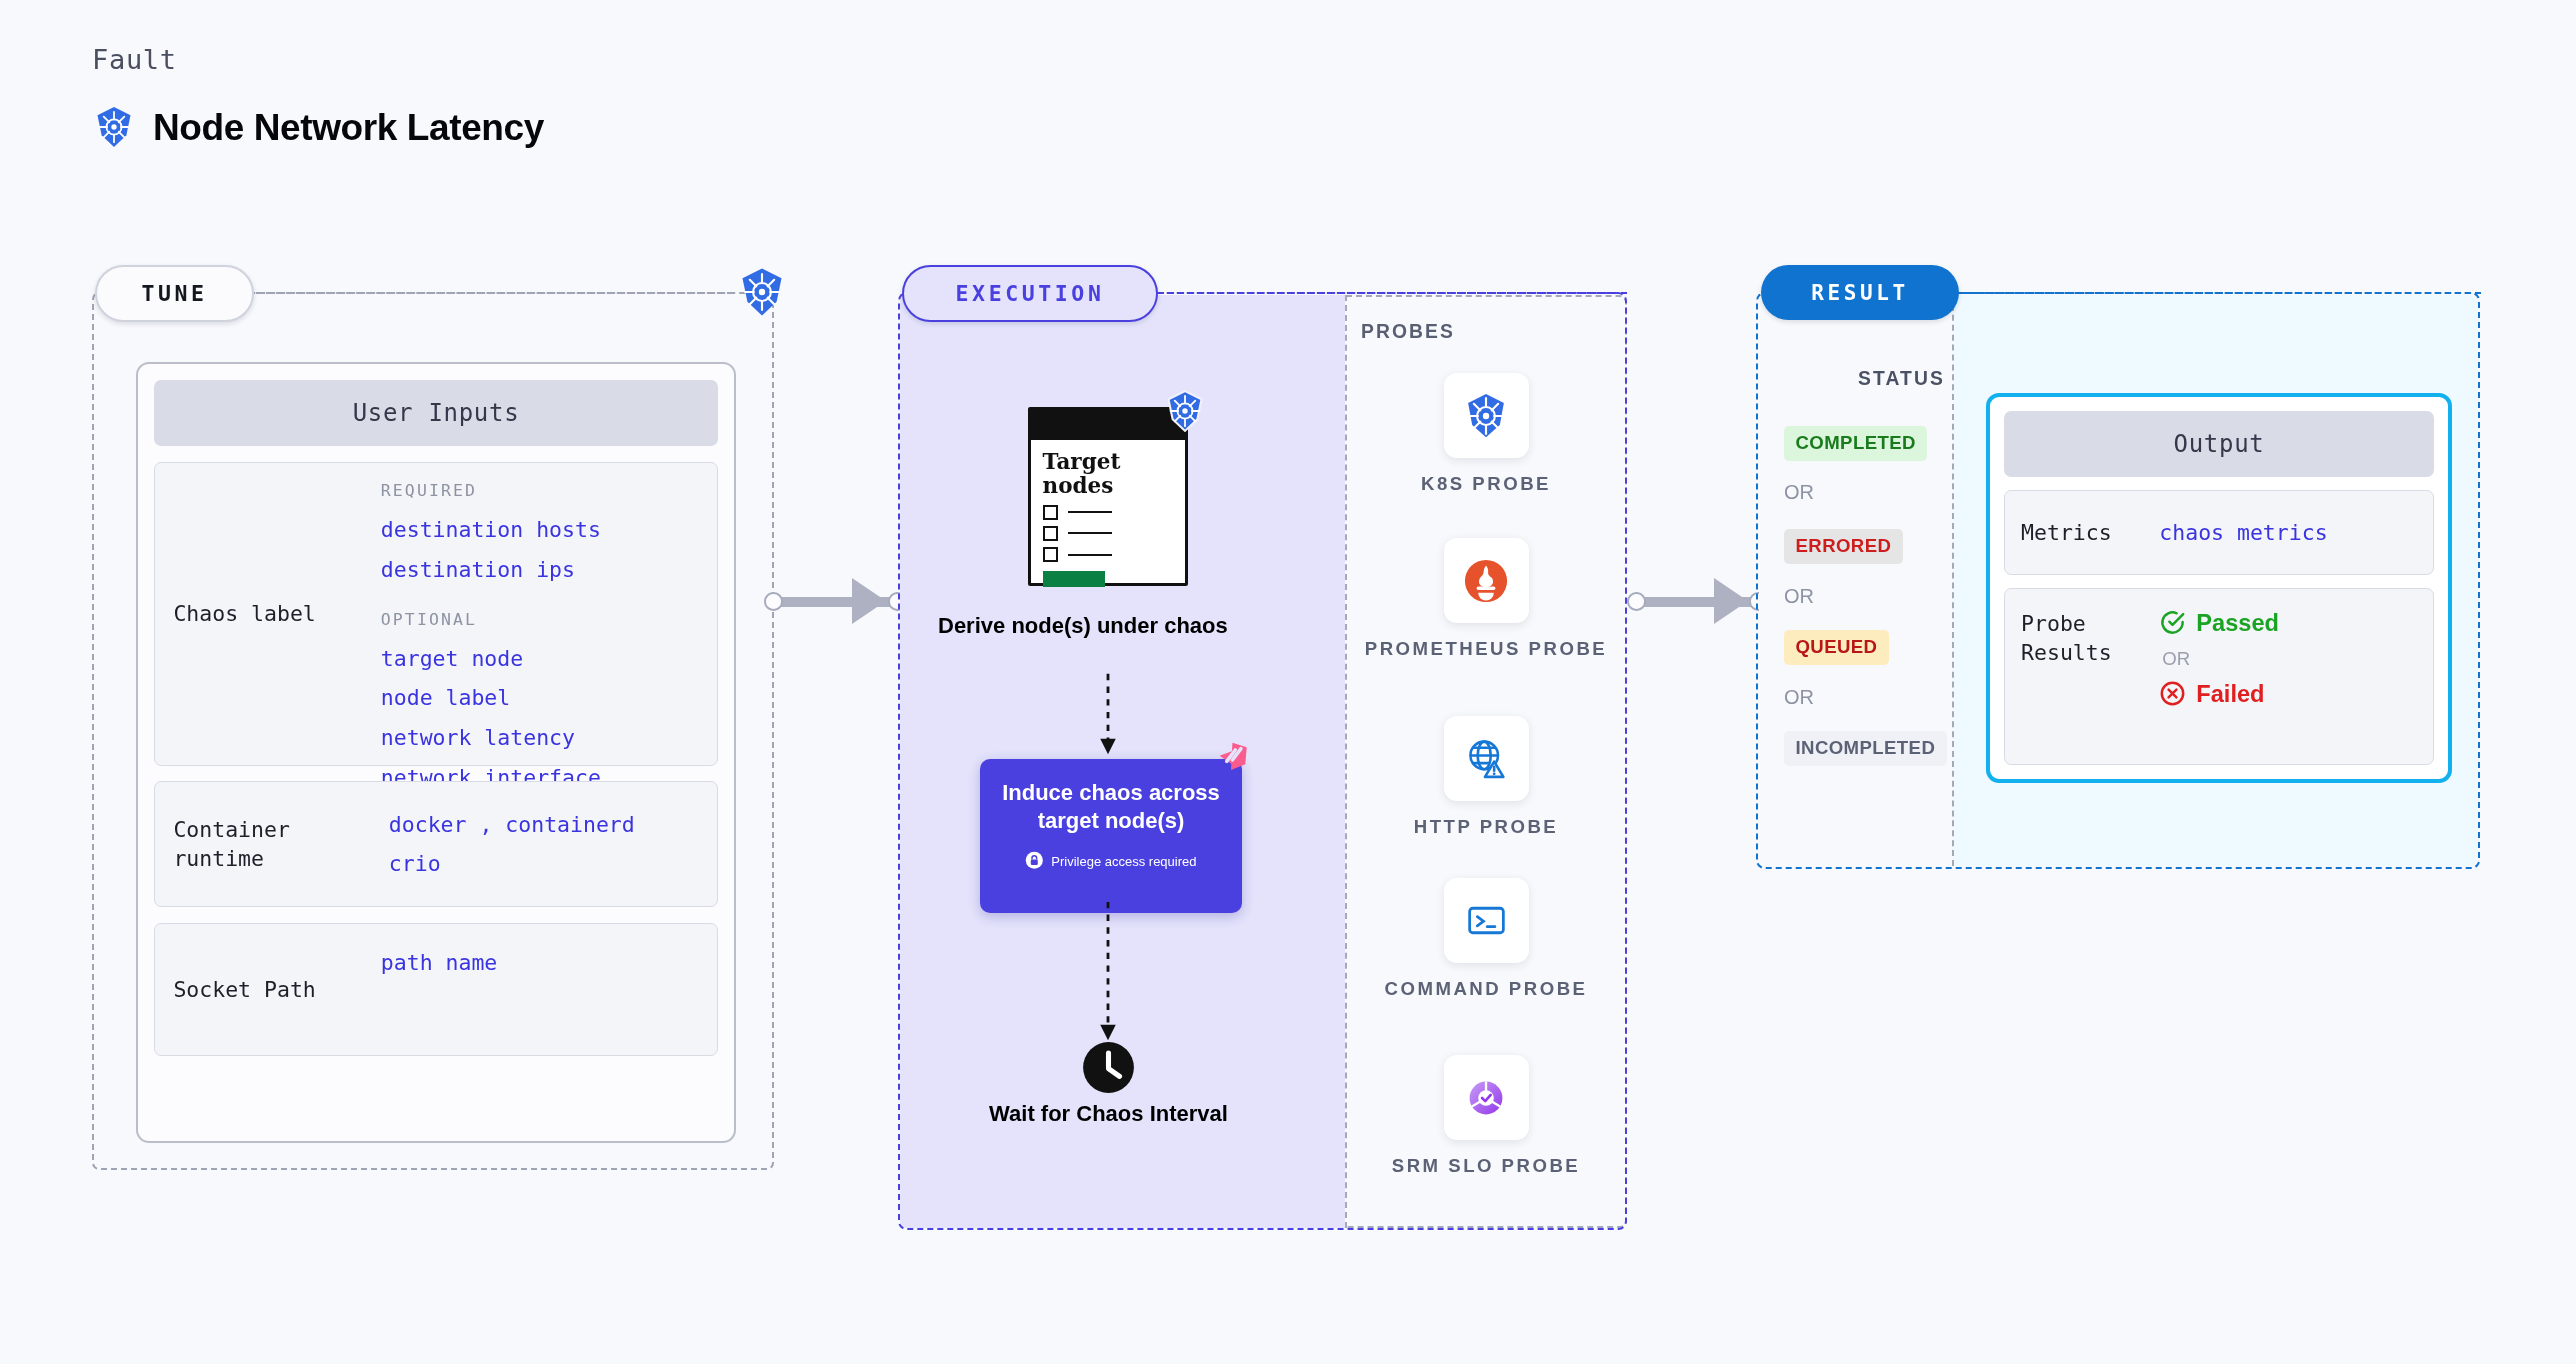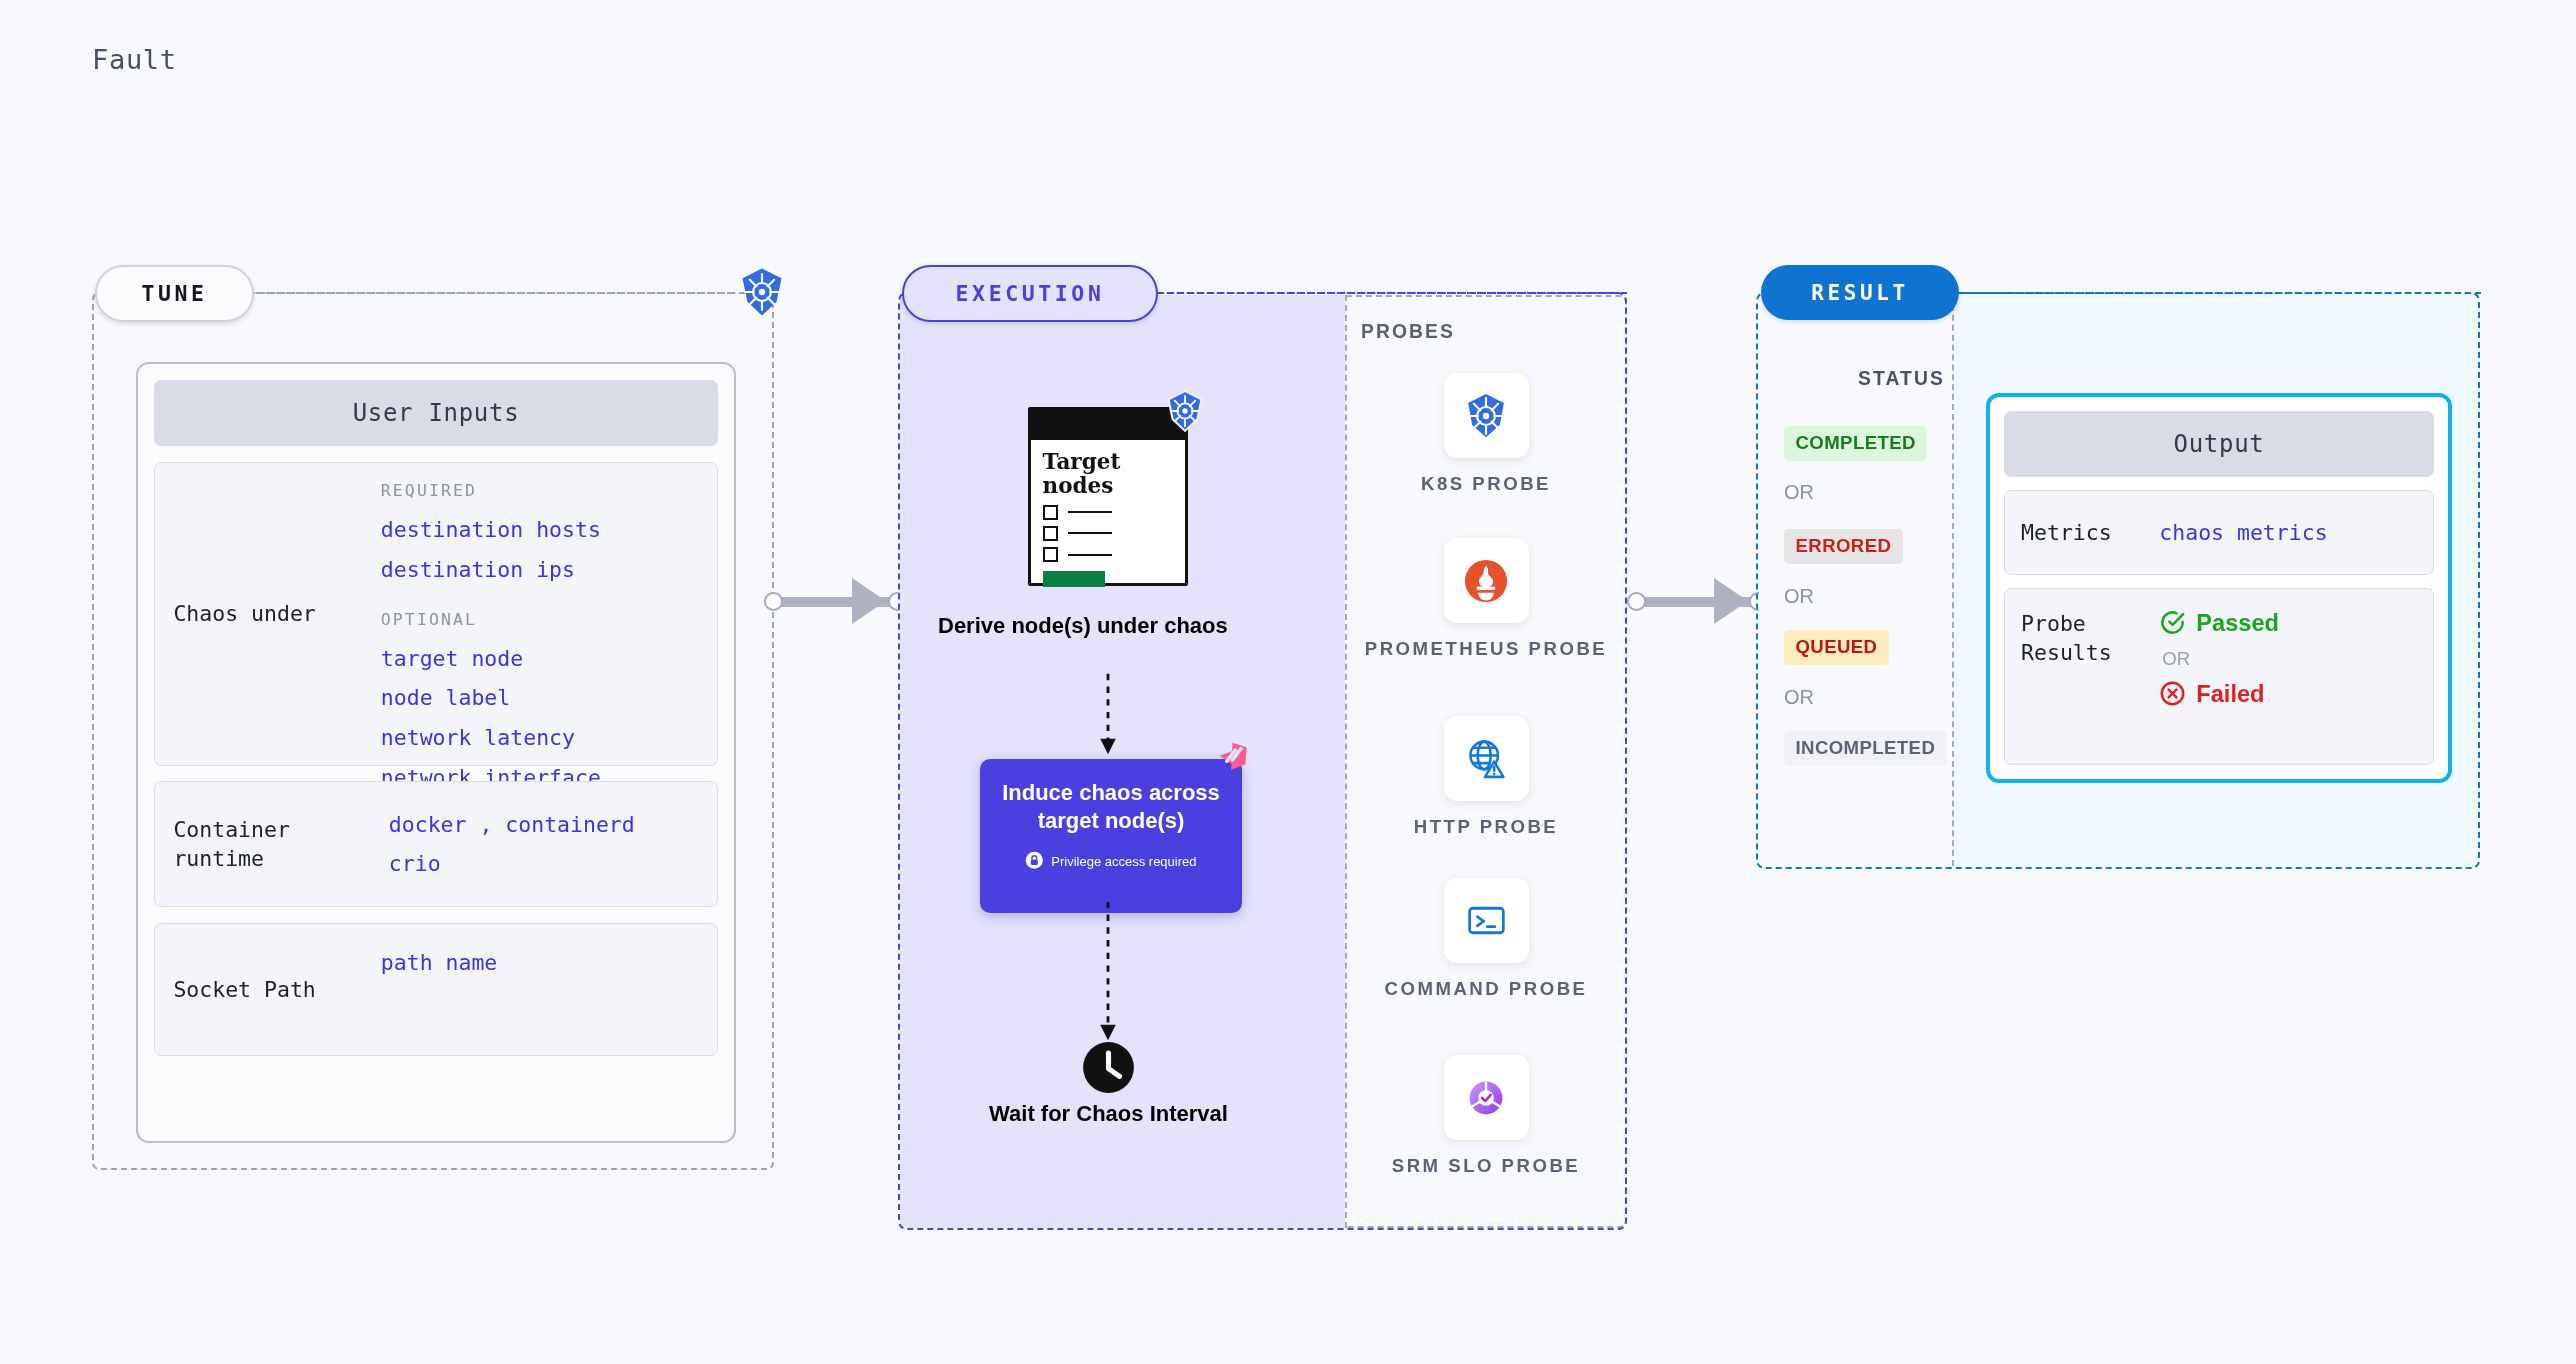--- a/index.html
+++ b/index.html
@@ -205,20 +205,34 @@
     border-top: 23.6px solid transparent; border-bottom: 23.6px solid transparent;
     border-left: 34px solid #adb1c2;
   }
   .top-dash { position: absolute; border-top: 2.1px dashed; height: 0; }
 </style>
 </head>
 <body>
 
 <div id="header">
   <div id="fault-label">Fault</div>
+  <div id="title-row">
+    <span>
+      <svg width="44" height="44" viewBox="0 0 64 64">
+        <path d="M32 3 L56 15 L50 44 L32 61 L14 44 L8 15 Z" fill="#326ce5"></path>
+        <g fill="none" stroke="#fff" stroke-width="2.6" stroke-linecap="round">
+          <circle cx="32" cy="32" r="11"></circle>
+          <circle cx="32" cy="32" r="2.6" fill="#fff"></circle>
+          <path d="M32 10 V21 M32 43 V54 M11 32 H22 M42 32 H53"></path>
+          <path d="M17 17 L25 25 M39 39 L47 47 M47 17 L39 25 M25 39 L17 47"></path>
+        </g>
+      </svg>
+    </span>
+    <span id="page-title">Node Network Latency</span>
+  </div>
 </div>
 
 <div id="tune-dash" class="dashed-box"></div>
 <div id="tune-pill" class="pill">TUNE</div>
 
 <div class="top-dash" style="left:256px; top:292px; width:477px; border-color:#9ea4b4;"></div>
 <div style="position:absolute; left:736px; top:266px;">
   <svg width="52" height="52" viewBox="0 0 64 64">
     <path d="M32 3 L56 15 L50 44 L32 61 L14 44 L8 15 Z" fill="#326ce5"></path>
     <g fill="none" stroke="#fff" stroke-width="2.6" stroke-linecap="round">
@@ -227,21 +241,21 @@
       <path d="M32 10 V21 M32 43 V54 M11 32 H22 M42 32 H53"></path>
       <path d="M17 17 L25 25 M39 39 L47 47 M47 17 L39 25 M25 39 L17 47"></path>
     </g>
   </svg>
 </div>
 
 <div id="tune-card">
   <div class="card-header">User Inputs</div>
 
   <div class="sub-box" style="height:304px;">
-    <div class="sub-label">Chaos under</div>
+    <div class="sub-label">Chaos label</div>
     <div class="sub-values">
       <div class="grp-title">REQUIRED</div>
       <div class="val">destination hosts</div>
       <div class="val">destination ips</div>
       <div class="grp-title" style="margin-top:20px;">OPTIONAL</div>
       <div class="val">target node</div>
       <div class="val">node label</div>
       <div class="val">network latency</div>
       <div class="val">network interface</div>
     </div>

